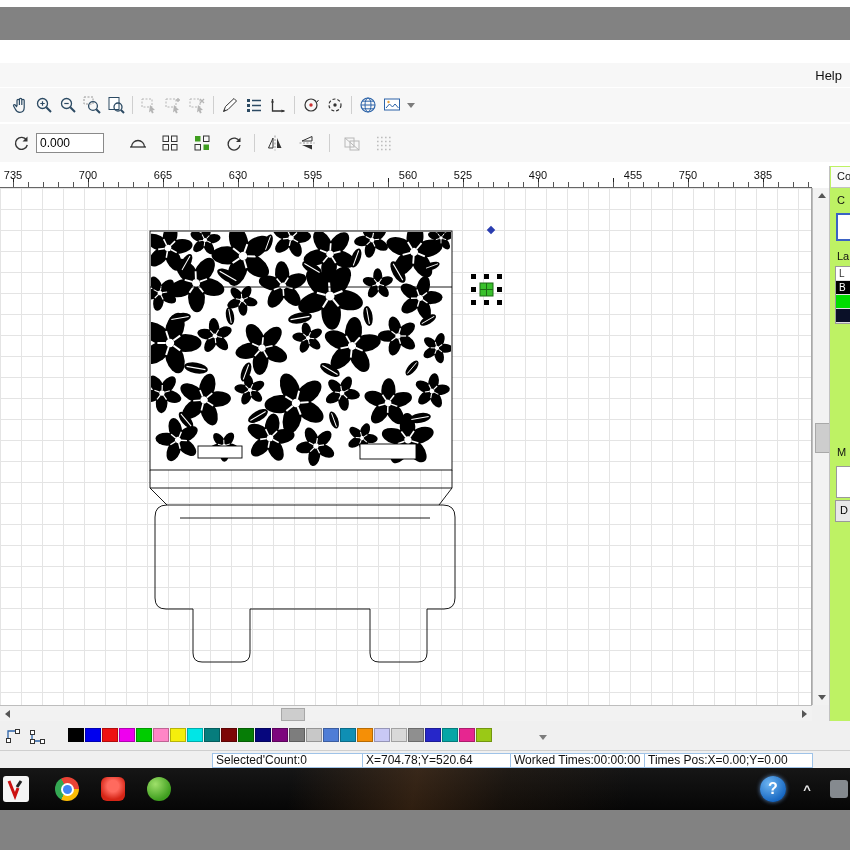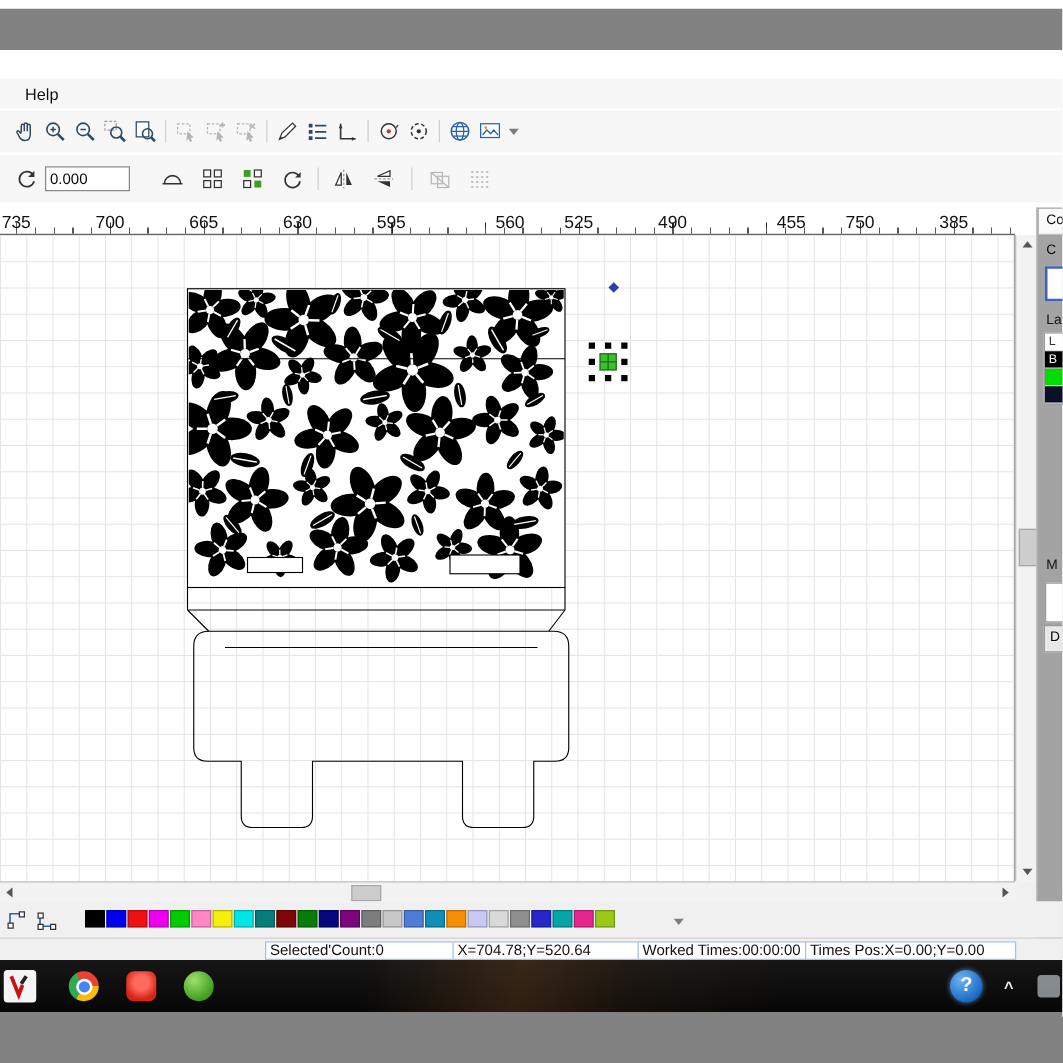--- a/index.html
+++ b/index.html
@@ -3,56 +3,56 @@
 <meta charset="utf-8">
 <style>
   html,body{margin:0;padding:0;}
   body{width:850px;height:850px;position:relative;background:#ffffff;
        font-family:"Liberation Sans", sans-serif;overflow:hidden;}
   .abs{position:absolute;}
   
   .top-strip{left:0;top:7px;width:850px;height:33px;background:#828282;}
   .bottom-strip{left:0;top:810px;width:850px;height:40px;background:#828282;}
   
-  .menubar{left:0;top:63px;width:850px;height:24px;background:#f7f7f7;display:flex;align-items:center;}
+  .menubar{left:0;top:63px;width:850px;height:24px;background:#f7f7f7;display:flex;align-items:center;justify-content:flex-end;}
   .menu-item{font-size:13px;color:#111;padding:2px 8px;margin-left:12px;}
   .toolbar1{left:0;top:88px;width:850px;height:34px;background:#f7f7f7;display:flex;align-items:center;padding-left:8px;box-sizing:border-box;}
   .toolbar2{left:0;top:124px;width:850px;height:38px;background:#f7f7f7;display:flex;align-items:center;padding-left:10px;box-sizing:border-box;}
   .ico{width:24px;height:24px;display:flex;align-items:center;justify-content:center;border-radius:2px;}
   .sep{width:1px;height:18px;background:#cfcfcf;margin:0 4px;}
   .caret{width:0;height:0;border-left:4px solid transparent;border-right:4px solid transparent;border-top:5px solid #7c7c7c;margin-left:3px;}
   .rot-input{width:60px;height:18px;border:1px solid #8a8a8a;font-size:12px;font-family:"Liberation Sans",sans-serif;padding:0 3px;margin:0 8px 0 2px;}
   
   .ruler{left:0;top:168px;width:812px;height:20px;background:#ffffff;border-bottom:1px solid #666;box-sizing:border-box;
      background-image:
        repeating-linear-gradient(90deg,#555 0 1px,transparent 1px 15px),
        repeating-linear-gradient(90deg,#222 0 1px,transparent 1px 75px);
      background-size:100% 5px,100% 9px;
      background-position:13px bottom,13px bottom;
      background-repeat:no-repeat,no-repeat;}
-  .rlabel{position:absolute;top:1px;font-size:14px;color:#111;transform:translateX(-50%);}
+  .rlabel{position:absolute;top:1px;font-size:11px;color:#111;transform:translateX(-50%);}
   
   .canvas{left:0;top:188px;width:812px;height:517px;background-color:#fff;
      background-image:linear-gradient(#e4e4e4 1px,transparent 1px),linear-gradient(90deg,#e4e4e4 1px,transparent 1px);
      background-size:21px 21px;border-right:1px solid #a8a8a8;box-sizing:border-box;}
   .canvas svg{position:absolute;left:0;top:0;}
   
   .vscroll{left:812px;top:188px;width:17px;height:517px;background:#f2f2f2;border-left:1px solid #bdbdbd;box-sizing:border-box;}
   .hscroll{left:0;top:705px;width:812px;height:16px;background:#f2f2f2;border-top:1px solid #bdbdbd;box-sizing:border-box;}
   .scroll-btn{position:absolute;width:15px;height:15px;display:flex;align-items:center;justify-content:center;}
   .tri{width:0;height:0;}
   .tri-up{border-left:4px solid transparent;border-right:4px solid transparent;border-bottom:5px solid #555;}
   .tri-down{border-left:4px solid transparent;border-right:4px solid transparent;border-top:5px solid #555;}
   .tri-left{border-top:4px solid transparent;border-bottom:4px solid transparent;border-right:5px solid #555;}
   .tri-right{border-top:4px solid transparent;border-bottom:4px solid transparent;border-left:5px solid #555;}
   .vthumb{position:absolute;left:2px;top:235px;width:13px;height:28px;background:#cdcdcd;border:1px solid #a8a8a8;}
   .hthumb{position:absolute;left:281px;top:2px;width:22px;height:11px;background:#cdcdcd;border:1px solid #a8a8a8;}
   .scroll-corner{left:812px;top:705px;width:38px;height:16px;background:#f0f0f0;}
   
-  .right-panel{left:829px;top:166px;width:21px;height:601px;background:#a3a3a3;border-left:1px solid #c2c2c2;box-sizing:border-box;}
+  .right-panel{left:829px;top:166px;width:21px;height:601px;background:#bef264;border-left:1px solid #c2c2c2;box-sizing:border-box;}
   .rp-tab{position:absolute;left:1px;top:1px;width:20px;height:21px;background:#fafafa;border-bottom:1px solid #c2c2c2;font-size:11px;color:#111;padding:3px 0 0 6px;box-sizing:border-box;}
   .rp-label{position:absolute;font-size:11px;color:#111;left:7px;}
   .rp-swatchbox{position:absolute;left:6px;top:47px;width:16px;height:24px;background:#fff;border:2px solid #3b62c4;}
   .rp-list{position:absolute;left:5px;top:100px;width:17px;background:#fff;border:1px solid #9a9a9a;}
   .layer-row{height:13px;font-size:10px;line-height:13px;padding-left:3px;border-bottom:1px solid #e0e0e0;overflow:hidden;}
   .rp-slider{position:absolute;left:6px;top:300px;width:15px;height:30px;background:#fff;border:1px solid #9a9a9a;}
   .rp-btn{position:absolute;left:5px;top:334px;width:17px;height:22px;background:#e8e8e8;border:1px solid #9a9a9a;font-size:11px;padding:3px 0 0 4px;box-sizing:border-box;}
   
   .palette-row{left:0;top:721px;width:850px;height:29px;background:#f0f0f0;}
   .pal-tools{position:absolute;left:4px;top:5px;display:flex;gap:4px;align-items:center;}

